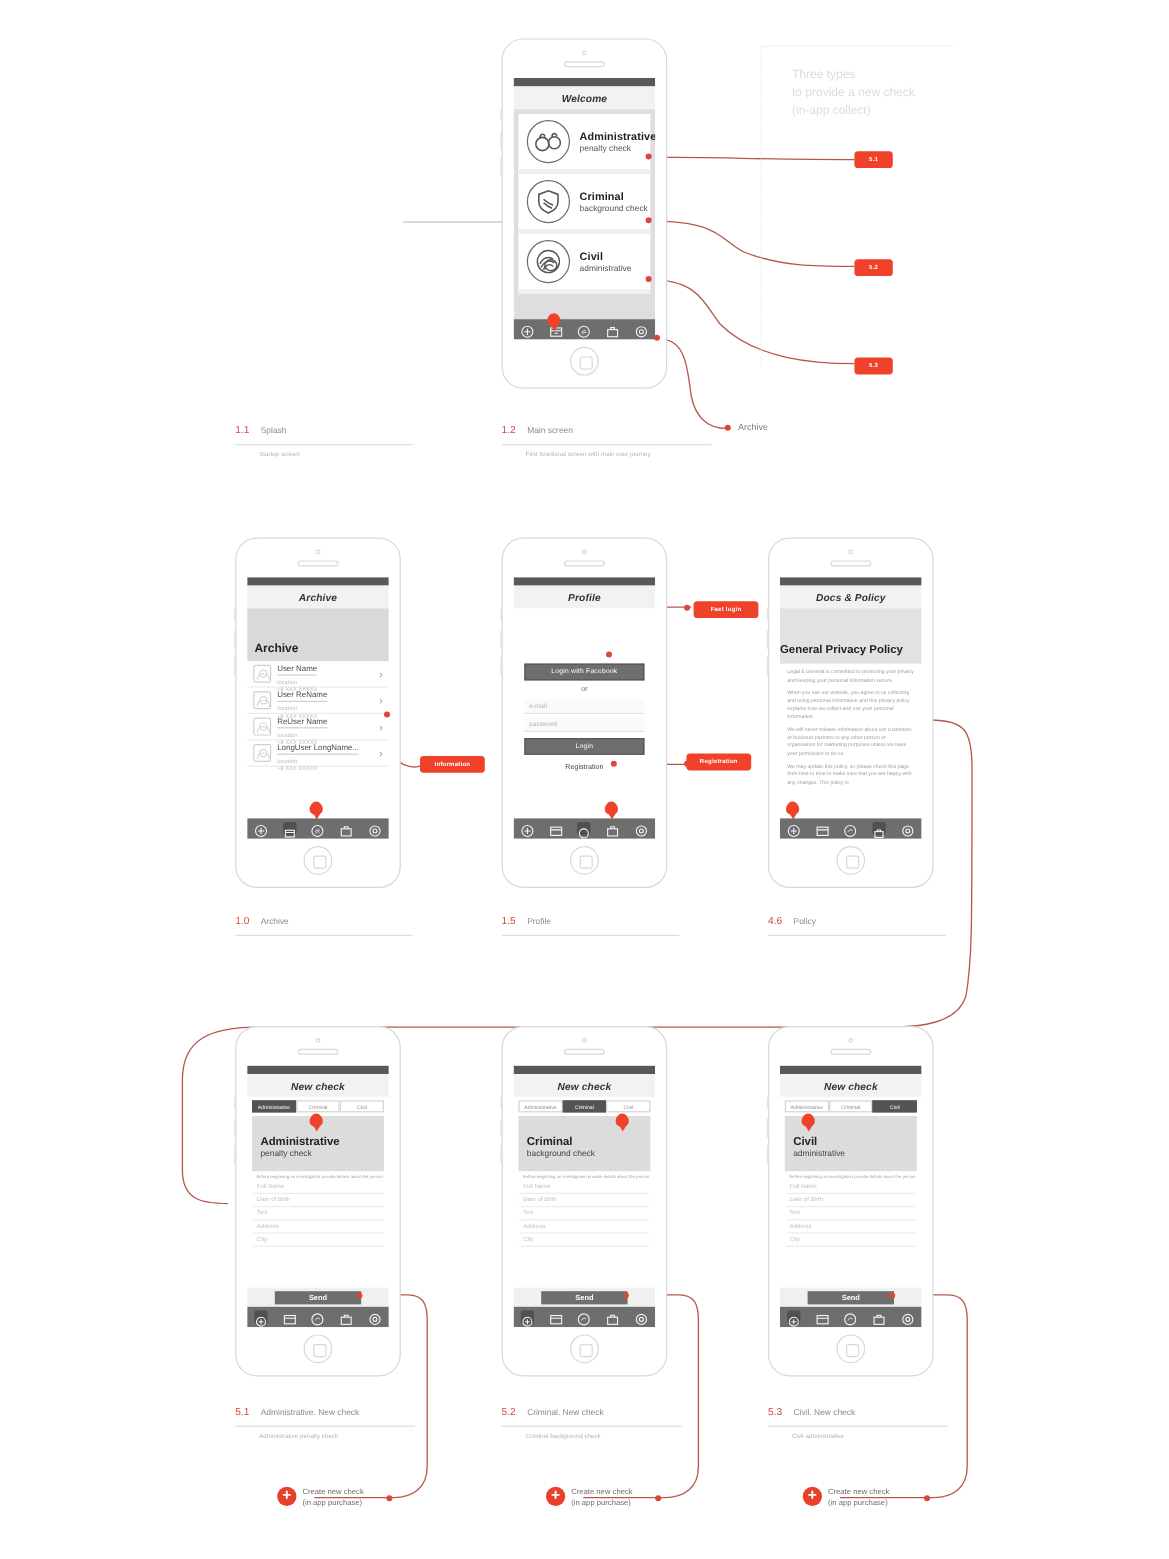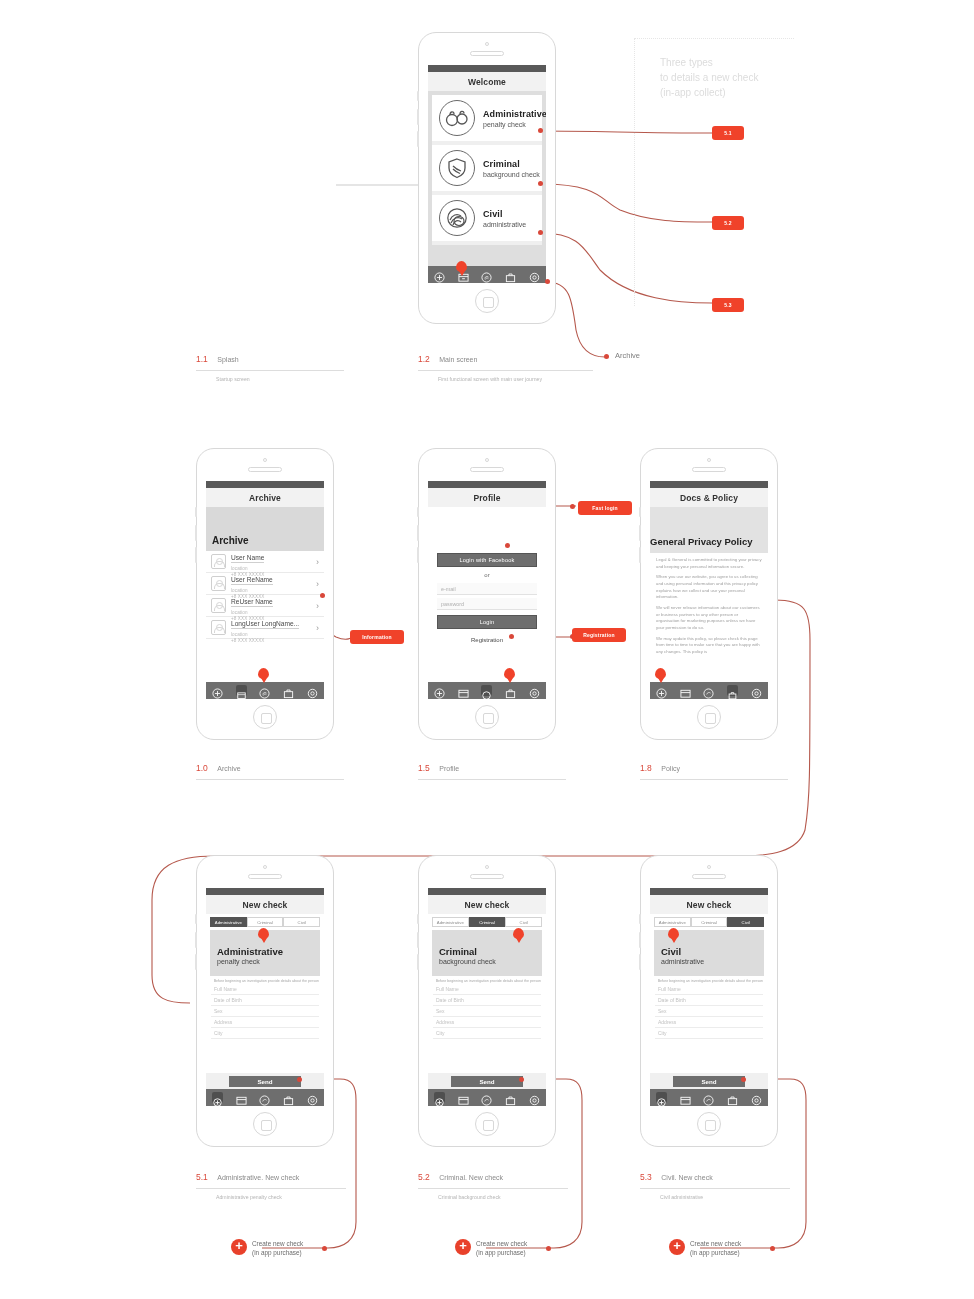--- a/index.html
+++ b/index.html
@@ -32,21 +32,21 @@
   .phone .home { position:absolute; left:50%; bottom:10px; width:24px; height:24px; margin-left:-12px;
                 border:1.4px solid #d8d8d8; border-radius:50%; }
   .phone .home:after { content:""; position:absolute; left:50%; top:50%; width:9px;height:9px;
                 margin:-4.5px 0 0 -4.5px; border:1.4px solid #d8d8d8; border-radius:2px; }
   .phone .btn-l { position:absolute; left:-2px; width:2px; background:#e3e3e3; border-radius:2px; }
   .screen { position:absolute; left:9px; right:9px; top:32px; bottom:40px; overflow:hidden; background:#fff; }
 
   
   .statusbar { height:7px; background:#595959; }
   .titlebar  { height:19px; background:#f2f2f2; display:flex; align-items:center; justify-content:center; }
-  .titlebar span { font-size:8.5px; font-weight:bold; color:#333; letter-spacing:.1px; }
+  .titlebar span { font-size:8.5px; font-weight:bold; color:#333; letter-spacing:.1px;font-style:italic; }
 
   
   .tabbar { position:absolute; left:0; right:0; bottom:0; height:17px; background:#6e6e6e;
             display:flex; align-items:center; justify-content:space-around; }
   .tabbar .ti { width:11px; height:11px; opacity:.95; }
   .tabbar .ti.sel { background:#4e4e4e; border-radius:2px; padding:1px; }
 
   
   .splash { position:absolute; inset:0; background:#c9c9c9; display:flex;
             flex-direction:column; align-items:center; justify-content:center; }
@@ -156,21 +156,21 @@
       <path d="M522,1079 L566,1079 C578,1079 582,1086 582,1100 L582,1222 C582,1240 570,1248 554,1248 L486,1248"></path>
 
       <path d="M744,1079 L790,1079 C802,1079 806,1086 806,1100 L806,1222 C806,1240 794,1248 778,1248 L700,1248"></path>
     </g>
   </svg>
 
   <div class="dashbox" style="left:634px; top:38px; width:160px; height:268px; border-right:none; border-bottom:none;"></div>
 
   <div class="ttnote" style="left:660px; top:55px;">
     <div>Three types</div>
-    <div>to details a new check</div>
+    <div>to provide a new check</div>
     <div>(in-app collect)</div>
   </div>
 
 
   <div class="cap" style="left:196px; top:348px;">
     <span class="num">1.1</span>
     <span class="ttl">Splash</span>
     <div class="rule"></div>
     <div class="sub">Startup screen</div>
   </div>
@@ -477,21 +477,21 @@
               <circle cx="6" cy="6" r="1.8" fill="none" stroke="#fff" stroke-width="1"></circle>
             </svg></span>
       </div>
     </div>
     <div class="home"></div>
   </div>
 
   <div class="pin" style="left:655px; top:668px;"></div>
 
   <div class="cap" style="left:640px; top:757px;">
-    <span class="num">1.8</span>
+    <span class="num">4.6</span>
     <span class="ttl">Policy</span>
     <div class="rule"></div>
   </div>
 
   <div class="phone" style="left:196px; top:855px;">
     <div class="cam"></div>
     <div class="speaker"></div>
     <div class="btn-l" style="top:58px; height:10px;"></div>
     <div class="btn-l" style="top:76px; height:16px;"></div>
     <div class="btn-l" style="top:98px; height:16px;"></div>

